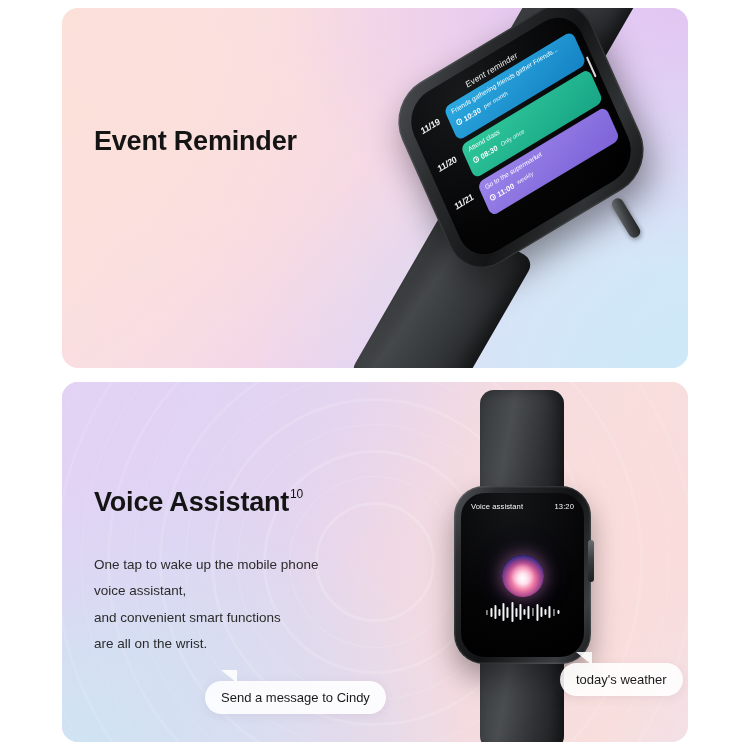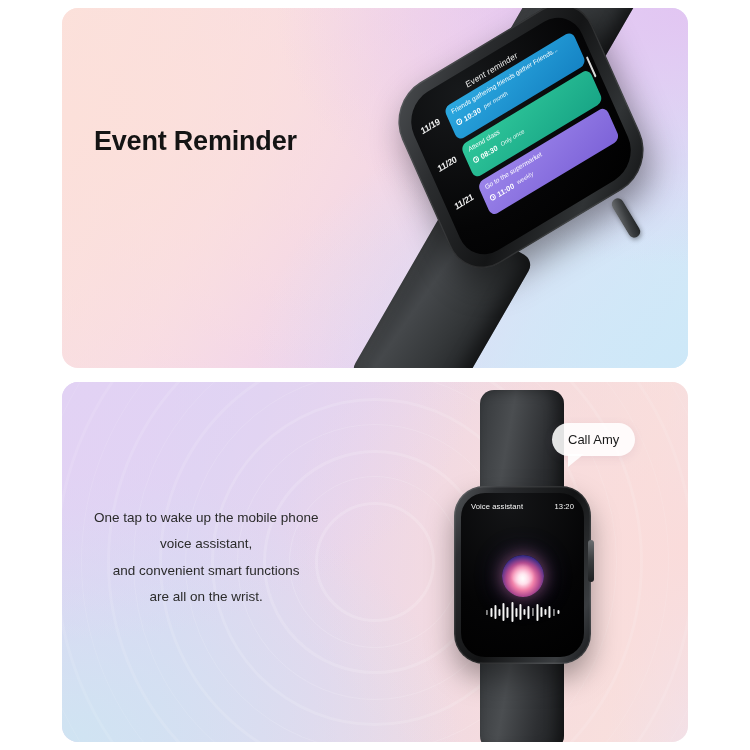--- a/index.html
+++ b/index.html
@@ -70,21 +70,21 @@
     top: -3px;
     left: 1px;
   }
   .body-copy {
     margin-top: 25px;
     font-size: 13.5px;
     line-height: 1.95;
     color: #2b2b2b;
     white-space: pre-line;
   }
-  #voice-copy .body-copy { margin-top: 18px; text-align: center; }
+  #voice-copy .body-copy { margin-top: 34px; }
 
   
   .watch { position: absolute; z-index: 5; }
 
   
   #watch-event {
     left: 262px; top: -8px;
     width: 370px; height: 376px;
     transform: none;
   }
@@ -416,22 +416,24 @@
               <i style="height: 6px;"></i>
               <i style="height: 12px;"></i>
               <i style="height: 7px;"></i>
               <i style="height: 4px;"></i>
             </div>
         </div>
       </div>
     </div>
 
     <div class="copy" id="voice-copy">
+      <h2 class="headline"><span>Voice Assistant</span><span class="sup">10</span></h2>
       <p class="body-copy">One tap to wake up the mobile phone
 voice assistant,
 and convenient smart functions
 are all on the wrist.</p>
     </div>
   </section>
 
-  <div class="bubble tail-dl" id="bubble-call">Call Amy</div>
+  <div class="bubble tail-ul" id="bubble-send">Send a message to Cindy</div>
+  <div class="bubble tail-ul" id="bubble-weather">today's weather</div>
 
 </div>
 
 </body></html>

